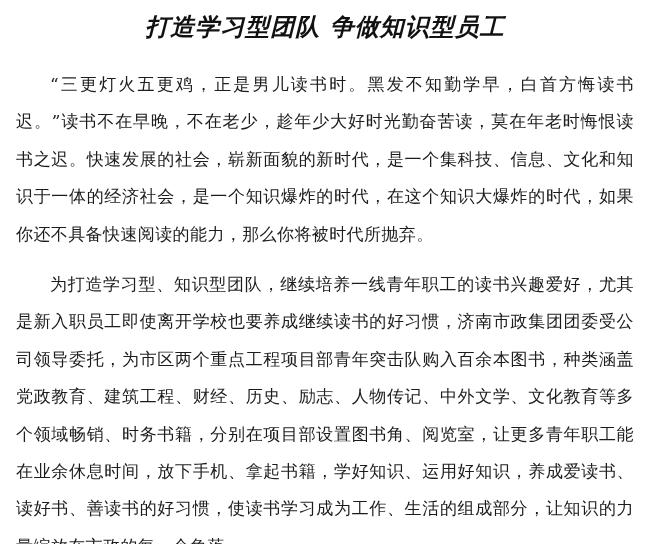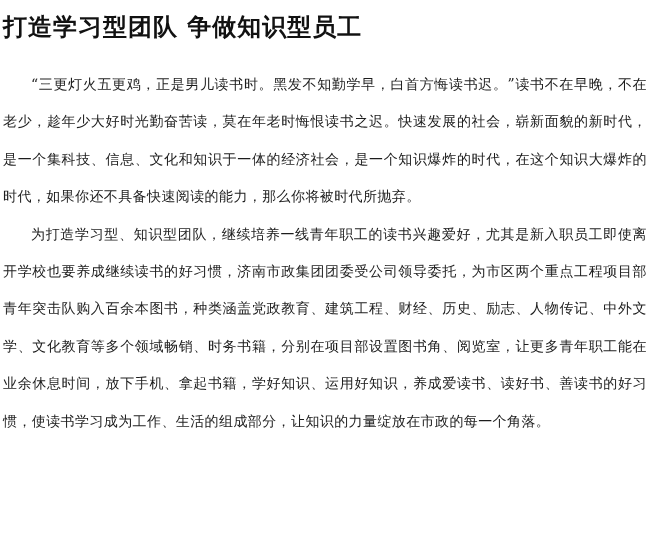--- a/index.html
+++ b/index.html
@@ -13,29 +13,31 @@
     height: 544px;
     box-sizing: border-box;
     background: #ffffff;
     padding: 10px 3px 0 3px;
     overflow: hidden;
     font-family: "DejaVu Serif", "Liberation Serif", serif;
     color: #1c1c1c;
   }
   .doc-title {
     margin: 2px 0 24px 0;
+    text-align: center;
     font-size: 24px;
     font-weight: bold;
     line-height: 30px;
     letter-spacing: 1px;
     color: #111111;
+    font-style: italic;
   }
   .doc-paragraph {
-    margin: 0;
-    font-size: 14px;
+    margin: 13px;
+    font-size: 17px;
     line-height: 37.4px;
     text-align: justify;
     text-indent: 2em;
     letter-spacing: 0.4px;
     word-break: break-all;
     color: #1c1c1c;
   }
 </style>
 </head>
 <body>

